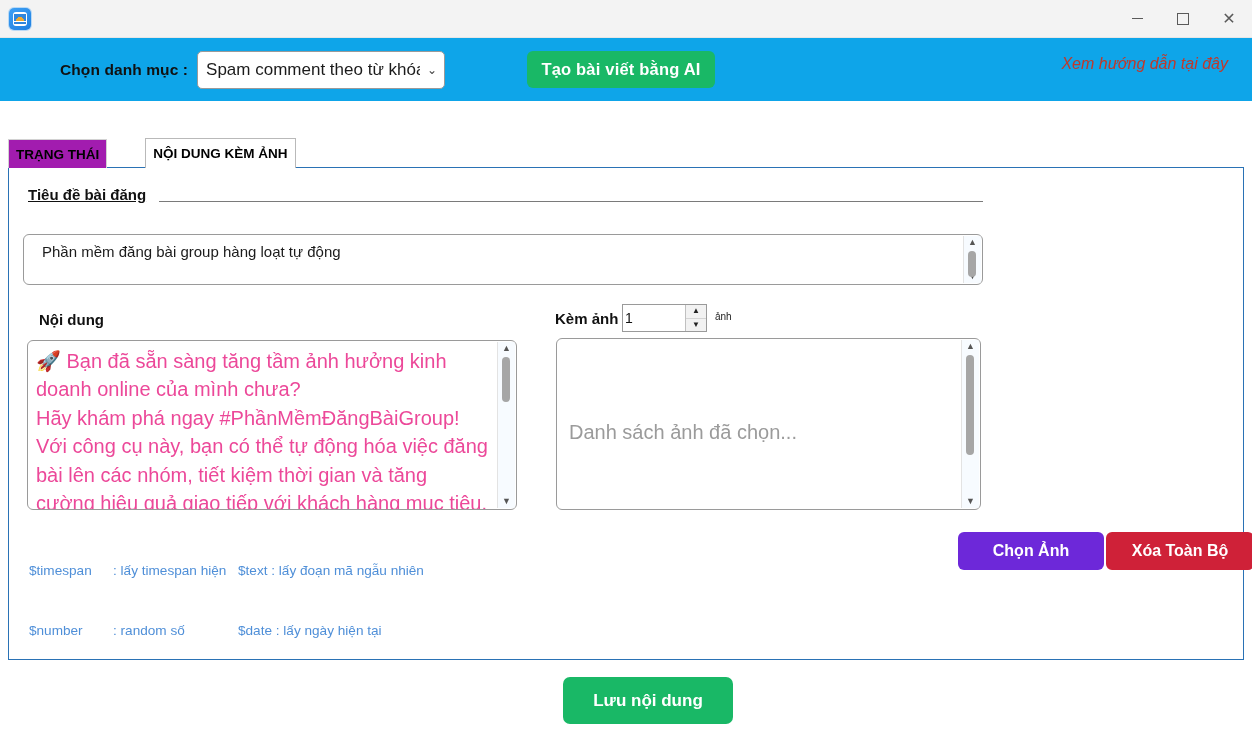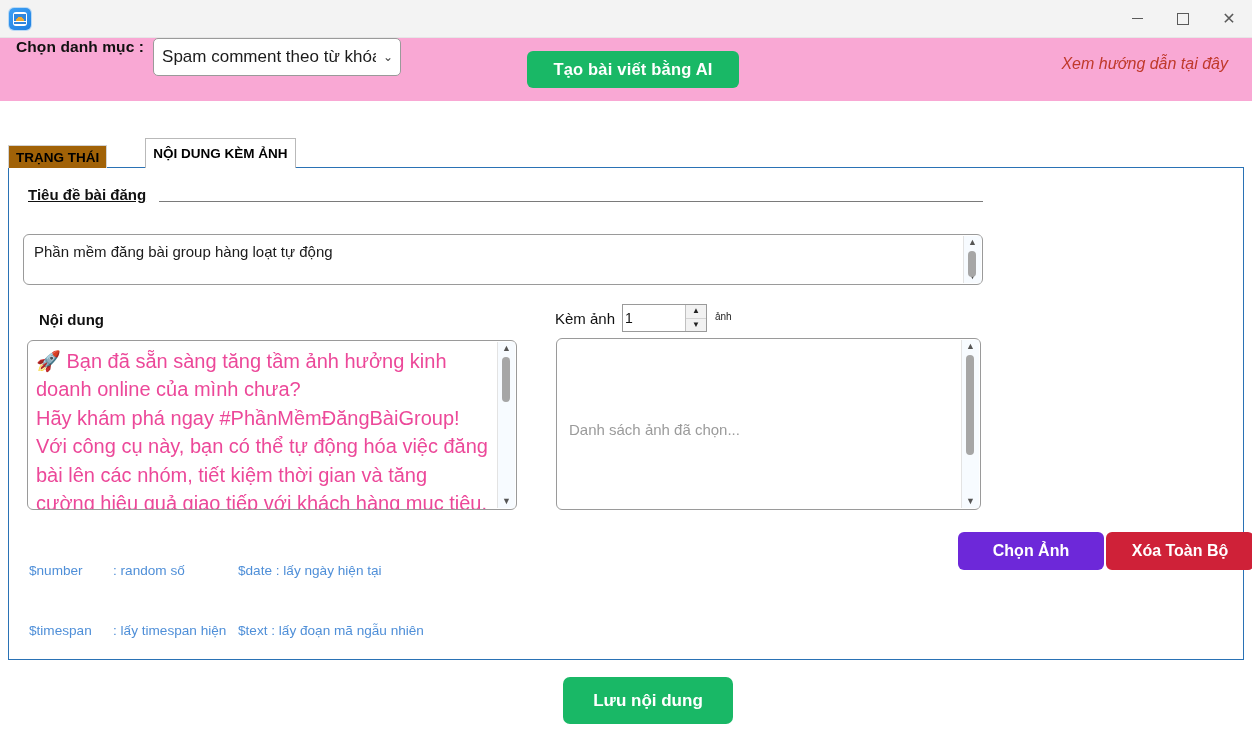--- a/index.html
+++ b/index.html
@@ -74,21 +74,23 @@
   }
   .glyph-min { width: 11px; height: 1px; background: #5a5a5a; display: block; }
   .glyph-max { width: 10px; height: 10px; border: 1px solid #5a5a5a; display: block; }
   .glyph-close { font-size: 16px; font-weight: 300; }
 
   
   .toolbar {
     height: 63px;
     position: relative;
     display: flex;
-    background: #f9a8d4;
+    align-items: center;
+    background: #0ea5e9;
+    padding-left: 44px;
   }
   .cat-label {
     margin-left: 16px;
     font-size: 15.5px;
     font-weight: bold;
     color: #111111;
     letter-spacing: .1px;
   }
   .combo {
     margin-left: 9px;
@@ -115,21 +117,21 @@
     width: 24px;
     text-align: center;
     font-size: 12px;
     color: #444;
     flex: none;
   }
   .btn-ai {
     position: absolute;
     left: 527px;
     top: 51px;
-    width: 212px;
+    width: 188px;
     height: 37px;
     background: #19b866;
     border: none;
     border-radius: 6px;
     color: #ffffff;
     font-size: 16.5px;
     font-weight: bold;
     font-family: "Liberation Sans", sans-serif;
     cursor: pointer;
     letter-spacing: .2px;
@@ -156,28 +158,28 @@
     height: 522px;
   }
   .tabstrip {
     display: flex;
     align-items: flex-end;
     height: 30px;
     position: relative;
     z-index: 2;
   }
   .tab {
-    height: 23px;
+    height: 29px;
     display: flex;
     align-items: center;
     padding: 0 7px;
     font-size: 13.5px;
     font-weight: bold;
     color: #000000;
-    background: #a16207;
+    background: #a21caf;
     border: 1px solid #d2d2d2;
     border-bottom: none;
     box-sizing: border-box;
     cursor: pointer;
     white-space: nowrap;
   }
   .tab.active {
     background: #ffffff;
     border-color: #b9b9b9;
     position: relative;
@@ -218,20 +220,21 @@
     position: absolute;
     left: 14px;
     top: 66px;
     width: 960px;
     height: 51px;
     border: 1px solid #9a9a9a;
     border-radius: 6px;
     background: #ffffff;
     box-sizing: border-box;
     overflow: hidden;
+    padding-left: 8px;
   }
   .title-box .txt {
     font-size: 15px;
     color: #1b1b1b;
     padding: 7px 28px 0 10px;
     line-height: 1.35;
     white-space: pre-wrap;
   }
   .mini-scroll {
     position: absolute;
@@ -306,21 +309,21 @@
   .legend .c1 { width: 84px; }
   .legend .c2 { width: 125px; }
   .legend .c3 { }
 
   
   .attach-label {
     position: absolute;
     left: 546px;
     top: 142px;
     font-size: 15px;
-    font-weight: normal;
+    font-weight: bold;
     color: #111;
   }
   .spinner {
     position: absolute;
     left: 613px;
     top: 136px;
     width: 85px;
     height: 28px;
     border: 1px solid #9a9a9a;
     background: #ffffff;
@@ -368,21 +371,21 @@
     border: 1px solid #9a9a9a;
     border-radius: 6px;
     background: #ffffff;
     box-sizing: border-box;
     overflow: hidden;
   }
   .imglist-box .ph {
     position: absolute;
     left: 12px;
     top: 82px;
-    font-size: 15px;
+    font-size: 20px;
     color: #9b9b9b;
   }
 
   .btn-pick {
     position: absolute;
     left: 949px;
     top: 364px;
     width: 146px;
     height: 38px;
     background: #6d28d9;
@@ -488,28 +491,28 @@
         <div class="sc-arrow">▲</div>
         <div class="sc-track">
           <div class="sc-thumb" style="top:2px;height:45px;"></div>
         </div>
         <div class="sc-arrow">▼</div>
       </div>
     </div>
 
     <div class="legend">
       <div class="row">
+        <span class="c1">$timespan</span>
+        <span class="c2">: lấy timespan hiện</span>
+        <span class="c3">$text : lấy đoạn mã ngẫu nhiên</span>
+      </div>
+      <div class="row">
         <span class="c1">$number</span>
         <span class="c2">: random số</span>
         <span class="c3">$date : lấy ngày hiện tại</span>
-      </div>
-      <div class="row">
-        <span class="c1">$timespan</span>
-        <span class="c2">: lấy timespan hiện</span>
-        <span class="c3">$text : lấy đoạn mã ngẫu nhiên</span>
       </div>
       
     </div>
 
     <div class="attach-label">Kèm ảnh</div>
     <div class="spinner">
       <div class="val">1</div>
       <div class="spin-btns">
         <div>▲</div>
         <div>▼</div>

